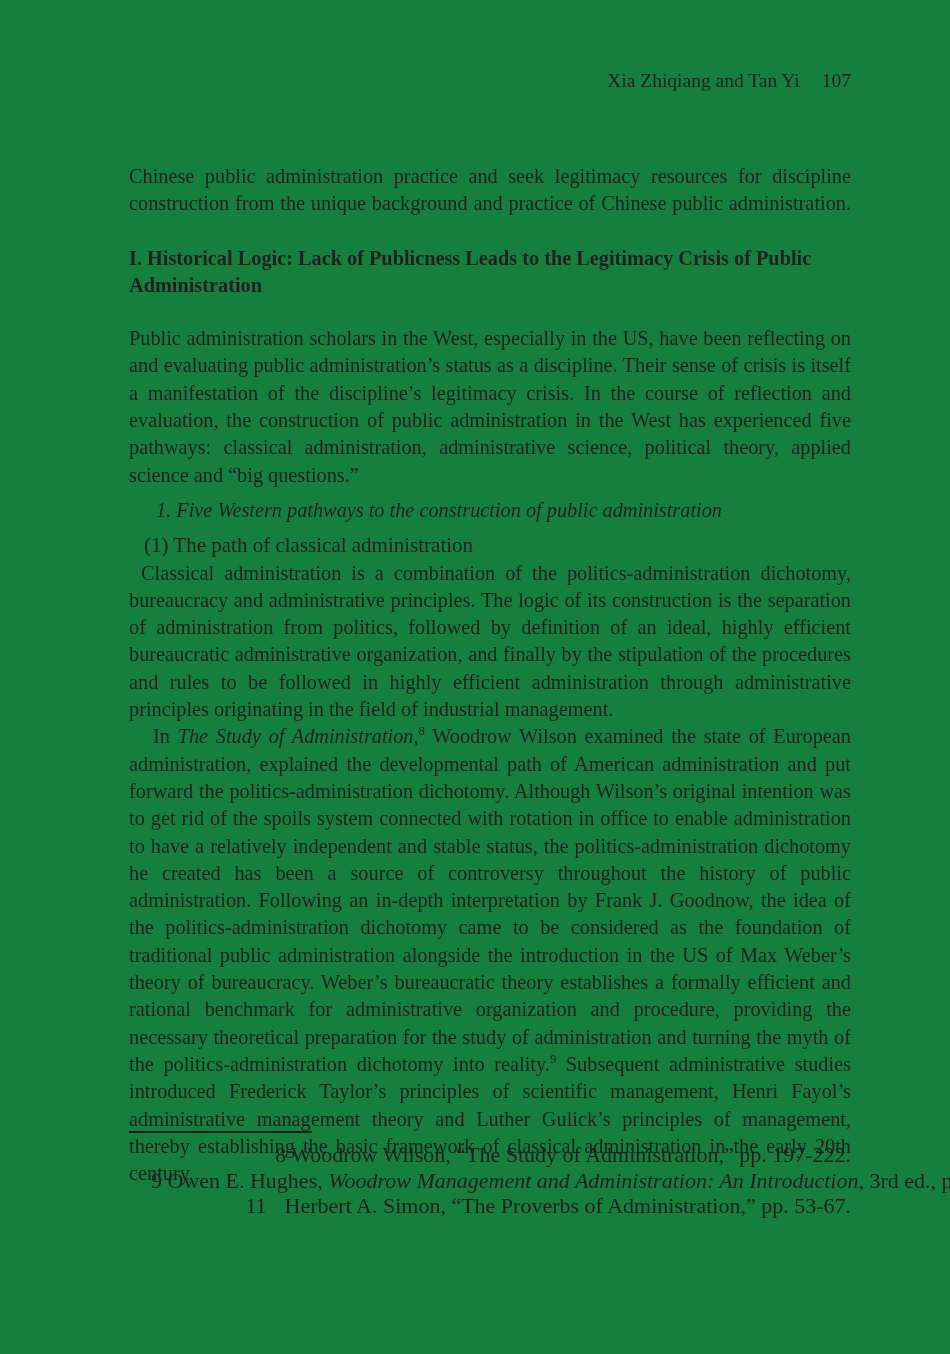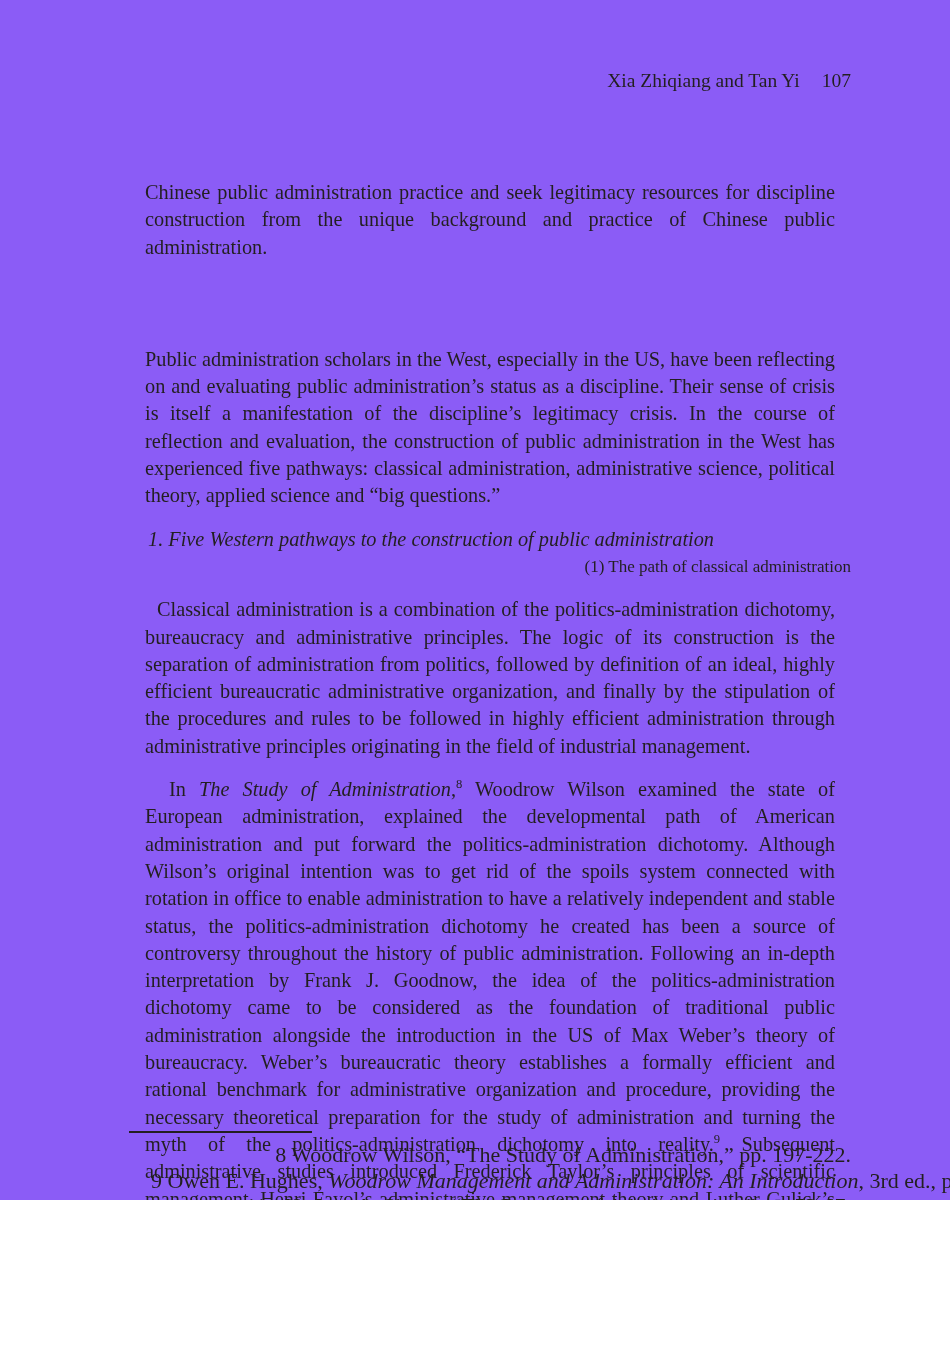--- a/index.html
+++ b/index.html
@@ -9,22 +9,22 @@
     background: #ffffff;
   }
   body {
     font-family: "Liberation Serif", "DejaVu Serif", serif;
     color: #231f20;
     -webkit-font-smoothing: antialiased;
   }
   .page {
     position: relative;
     width: 950px;
-    height: 1200px;
-    background: #8b5cf6;
+    height: 1354px;
+    background: #15803d;
     overflow: hidden;
     box-sizing: border-box;
   }
 
   
   .running-head {
     position: absolute;
     top: 68px;
     left: 129px;
     width: 722px;
@@ -41,21 +41,21 @@
 
   
   .column {
     position: absolute;
     left: 129px;
     top: 163px;
     width: 722px;
   }
 
   p.body {
-    margin: 16px;
+    margin: 0;
     font-size: 20.3px;
     line-height: 27.3px;
     text-align: justify;
     text-justify: inter-word;
     hyphens: none;
   }
   p.body.justify-all {
     text-align-last: justify;
   }
 
@@ -66,33 +66,33 @@
     line-height: 27.3px;
     font-weight: bold;
     text-align: left;
   }
 
   .gap-after-lead { height: 27px; }
   .gap-after-heading { height: 26px; }
 
   
   .sub-italic {
-    margin: 0;
+    margin: 8px;
     font-size: 20.3px;
     line-height: 27.3px;
     font-style: italic;
     text-indent: 19px;
     text-align: left;
   }
   .sub-plain {
     margin: 0;
-    font-size: 17px;
+    font-size: 21px;
     line-height: 27.3px;
     text-indent: 15px;
-    text-align: right;
+    text-align: left;
   }
   .indent-para {
     text-indent: 12px;
   }
   .indent-para-lg {
     text-indent: 24px;
   }
 
   sup.fn-ref {
     font-size: 0.62em;
@@ -132,20 +132,21 @@
   <div class="running-head">
     <span class="rh-author">Xia Zhiqiang and Tan Yi</span><span class="rh-folio">107</span>
   </div>
 
   <div class="column">
 
     <p class="body justify-all">Chinese public administration practice and seek legitimacy resources for discipline construction from the unique background and practice of Chinese public administration.</p>
 
     <div class="gap-after-lead"></div>
 
+    <h2 class="section-heading">I. Historical Logic: Lack of Publicness Leads to the Legitimacy Crisis of Public Administration</h2>
 
     <div class="gap-after-heading"></div>
 
     <p class="body">Public administration scholars in the West, especially in the US, have been reflecting on and evaluating public administration’s status as a discipline. Their sense of crisis is itself a manifestation of the discipline’s legitimacy crisis. In the course of reflection and evaluation, the construction of public administration in the West has experienced five pathways: classical administration, administrative science, political theory, applied science and “big questions.”</p>
 
     <p class="sub-italic">1. Five Western pathways to the construction of public administration</p>
 
     <p class="sub-plain">(1) The path of classical administration</p>
 
     <p class="body indent-para">Classical administration is a combination of the politics-administration dichotomy, bureaucracy and administrative principles. The logic of its construction is the separation of administration from politics, followed by definition of an ideal, highly efficient bureaucratic administrative organization, and finally by the stipulation of the procedures and rules to be followed in highly efficient administration through administrative principles originating in the field of industrial management.</p>

